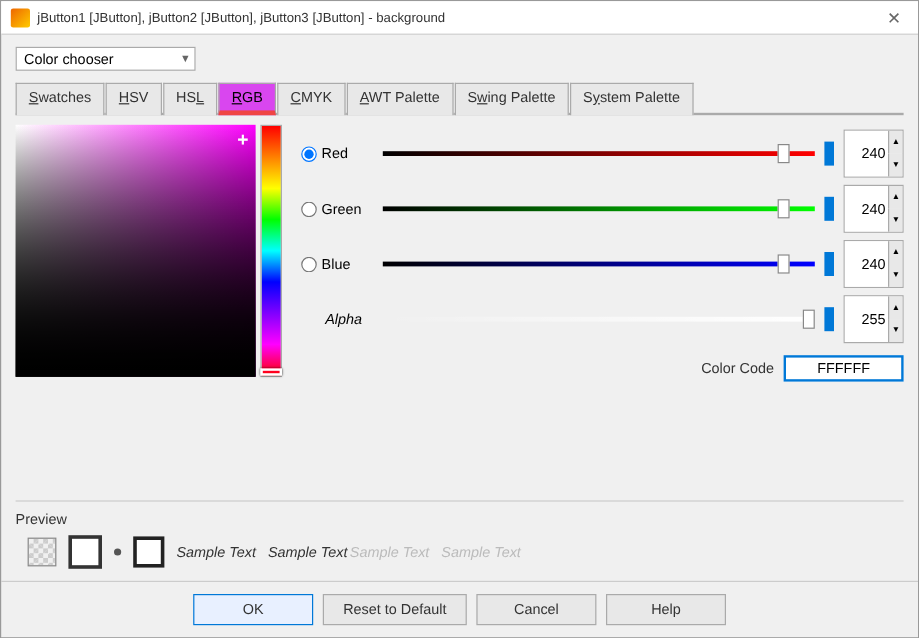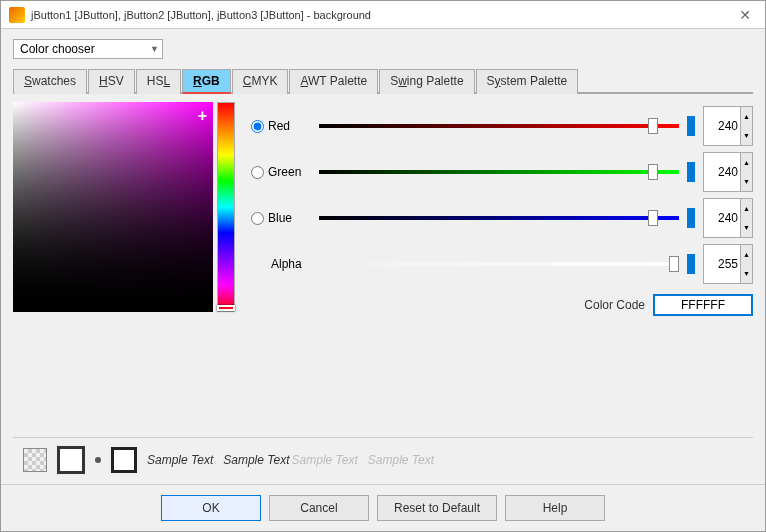--- a/index.html
+++ b/index.html
@@ -104,23 +104,23 @@
       border: 1px solid #aaa;
       border-bottom: none;
       background: #e8e8e8;
       font-size: 12px;
       color: #333;
       margin-right: 1px;
       position: relative;
       top: 2px;
     }
     .tab.active {
-      background: #7dd3fc;
-      border-bottom: 2px solid #ef4444;
-      font-weight: bold;
+      background: #d946ef;
+      border-bottom: 4px solid #ef4444;
+      font-weight: normal;
       color: #000;
       z-index: 2;
     }
     .tab u { text-decoration: underline; }
 
     .main-area {
       display: flex;
       gap: 16px;
       flex: 1;
     }
@@ -289,20 +289,21 @@
 
     .alpha-row {
       display: flex;
       align-items: center;
       gap: 8px;
     }
     .alpha-label {
       width: 60px;
       font-size: 12px;
       padding-left: 20px;
+      font-style: italic;
     }
 
     .preview-section {
       border-top: 1px solid #ccc;
       padding-top: 8px;
     }
     .preview-title {
       font-size: 12px;
       color: #333;
       margin-bottom: 6px;
@@ -495,20 +496,21 @@
 
         <div class="color-code-row">
           <span class="color-code-label">Color Code</span>
           <input class="color-code-input" type="text" value="FFFFFF" style="">
         </div>
 
       </div>
     </div>
 
     <div class="preview-section">
+      <div class="preview-title">Preview</div>
       <div class="preview-content">
         <div class="preview-checkered"></div>
         <div class="preview-square-black"></div>
         <div class="preview-dot"></div>
         <div class="preview-square-black2"></div>
         <div class="preview-texts">
           <div class="preview-text-row">
             <span>Sample Text</span>
             <span>Sample Text</span>
           </div>
@@ -517,18 +519,18 @@
             <span>Sample Text</span>
           </div>
         </div>
       </div>
     </div>
 
   </div>
 
   <div class="footer">
     <button class="footer-btn primary">OK</button>
+    <button class="footer-btn">Reset to Default</button>
     <button class="footer-btn">Cancel</button>
-    <button class="footer-btn">Reset to Default</button>
     <button class="footer-btn">Help</button>
   </div>
 
 </div>
 
 </body></html>

